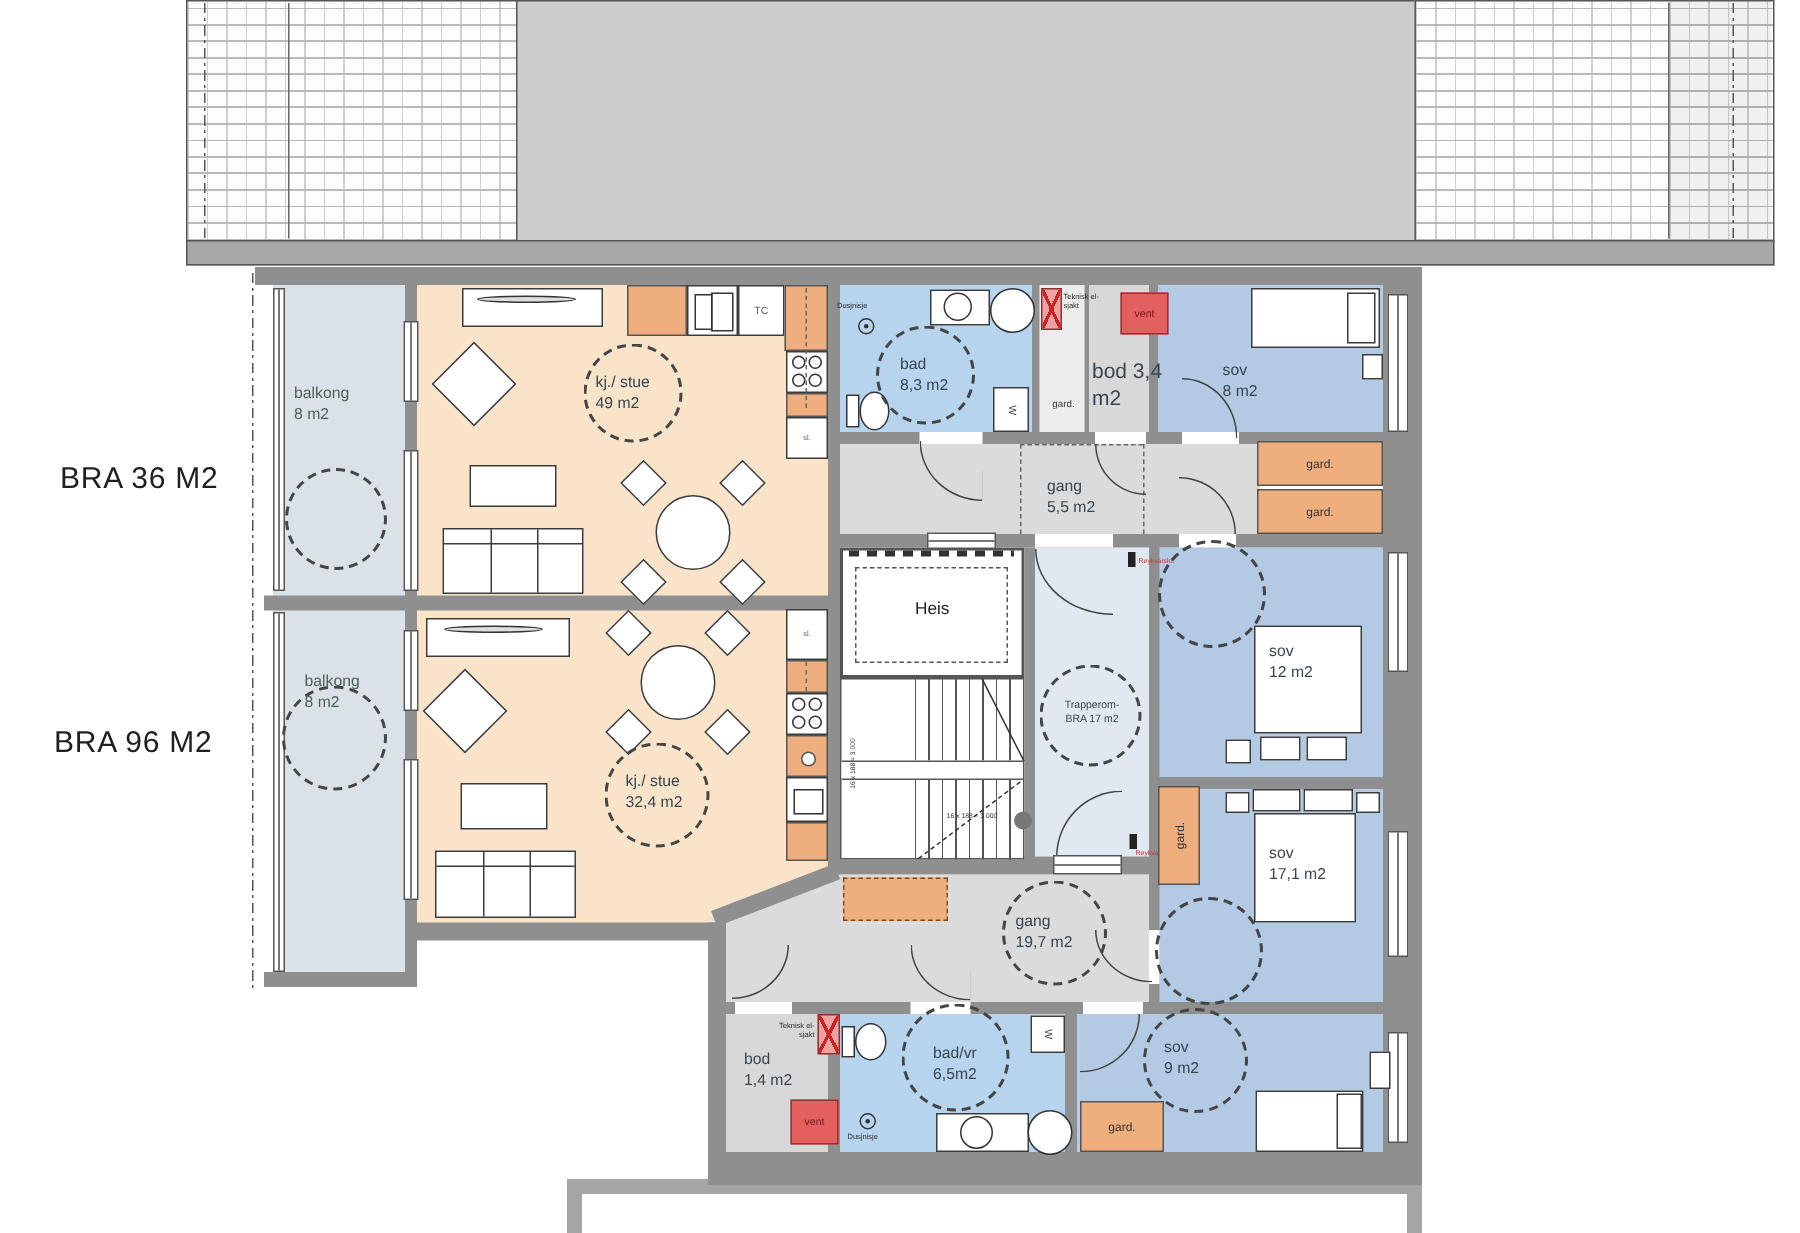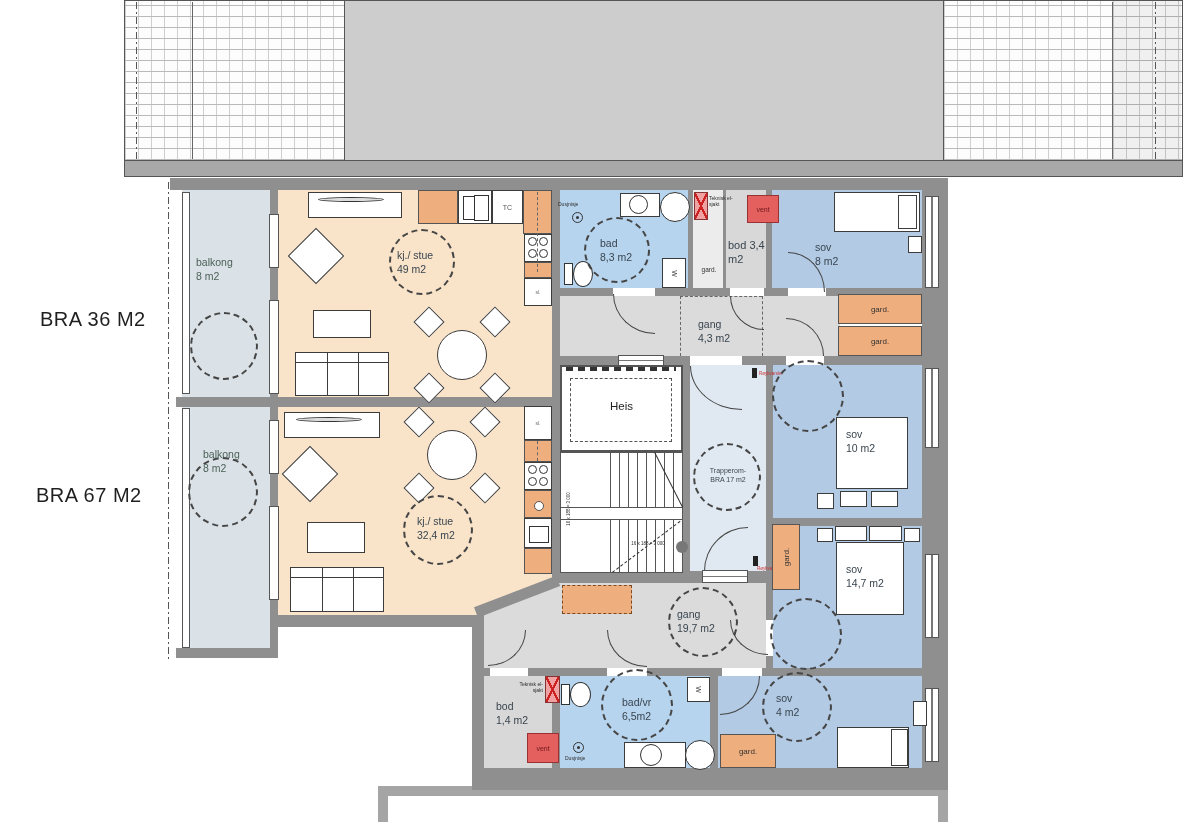--- a/index.html
+++ b/index.html
@@ -335,53 +335,53 @@
       <div>49 m2</div>
   </div>
   <div class="lbl" style="left:417px;top:515px;">
     <div>kj./ stue</div>
       <div>32,4 m2</div>
   </div>
   <div class="lbl" style="left:600px;top:237px;">
     <div>bad</div>
       <div>8,3 m2</div>
   </div>
-  <div class="lbl" style="left:728px;top:238px;font-size:11px;">
+  <div class="lbl" style="left:728px;top:238px;font-size:14px;">
     <div>bod 3,4</div>
       <div>m2</div>
   </div>
   <div class="lbl" style="left:815px;top:241px;">
     <div>sov</div>
       <div>8 m2</div>
   </div>
   <div class="lbl" style="left:698px;top:318px;">
     <div>gang</div>
-      <div>4,3 m2</div>
+      <div>5,5 m2</div>
   </div>
   <div class="lbl" style="left:846px;top:428px;">
     <div>sov</div>
-      <div>10 m2</div>
+      <div>12 m2</div>
   </div>
   <div class="lbl" style="left:846px;top:563px;">
     <div>sov</div>
-      <div>14,7 m2</div>
+      <div>17,1 m2</div>
   </div>
   <div class="lbl" style="left:677px;top:608px;">
     <div>gang</div>
       <div>19,7 m2</div>
   </div>
   <div class="lbl" style="left:496px;top:700px;">
     <div>bod</div>
       <div>1,4 m2</div>
   </div>
   <div class="lbl" style="left:622px;top:696px;">
     <div>bad/vr</div>
       <div>6,5m2</div>
   </div>
   <div class="lbl" style="left:776px;top:692px;">
     <div>sov</div>
-      <div>4 m2</div>
+      <div>9 m2</div>
   </div>
 
   <div class="abs" style="left:40px;top:308px;font-size:20px;color:#1f1f1f;letter-spacing:0.5px;">BRA 36 M2</div>
-  <div class="abs" style="left:36px;top:484px;font-size:20px;color:#1f1f1f;letter-spacing:0.5px;">BRA 67 M2</div>
+  <div class="abs" style="left:36px;top:484px;font-size:20px;color:#1f1f1f;letter-spacing:0.5px;">BRA 96 M2</div>
 
 </div>
 
 </body></html>

